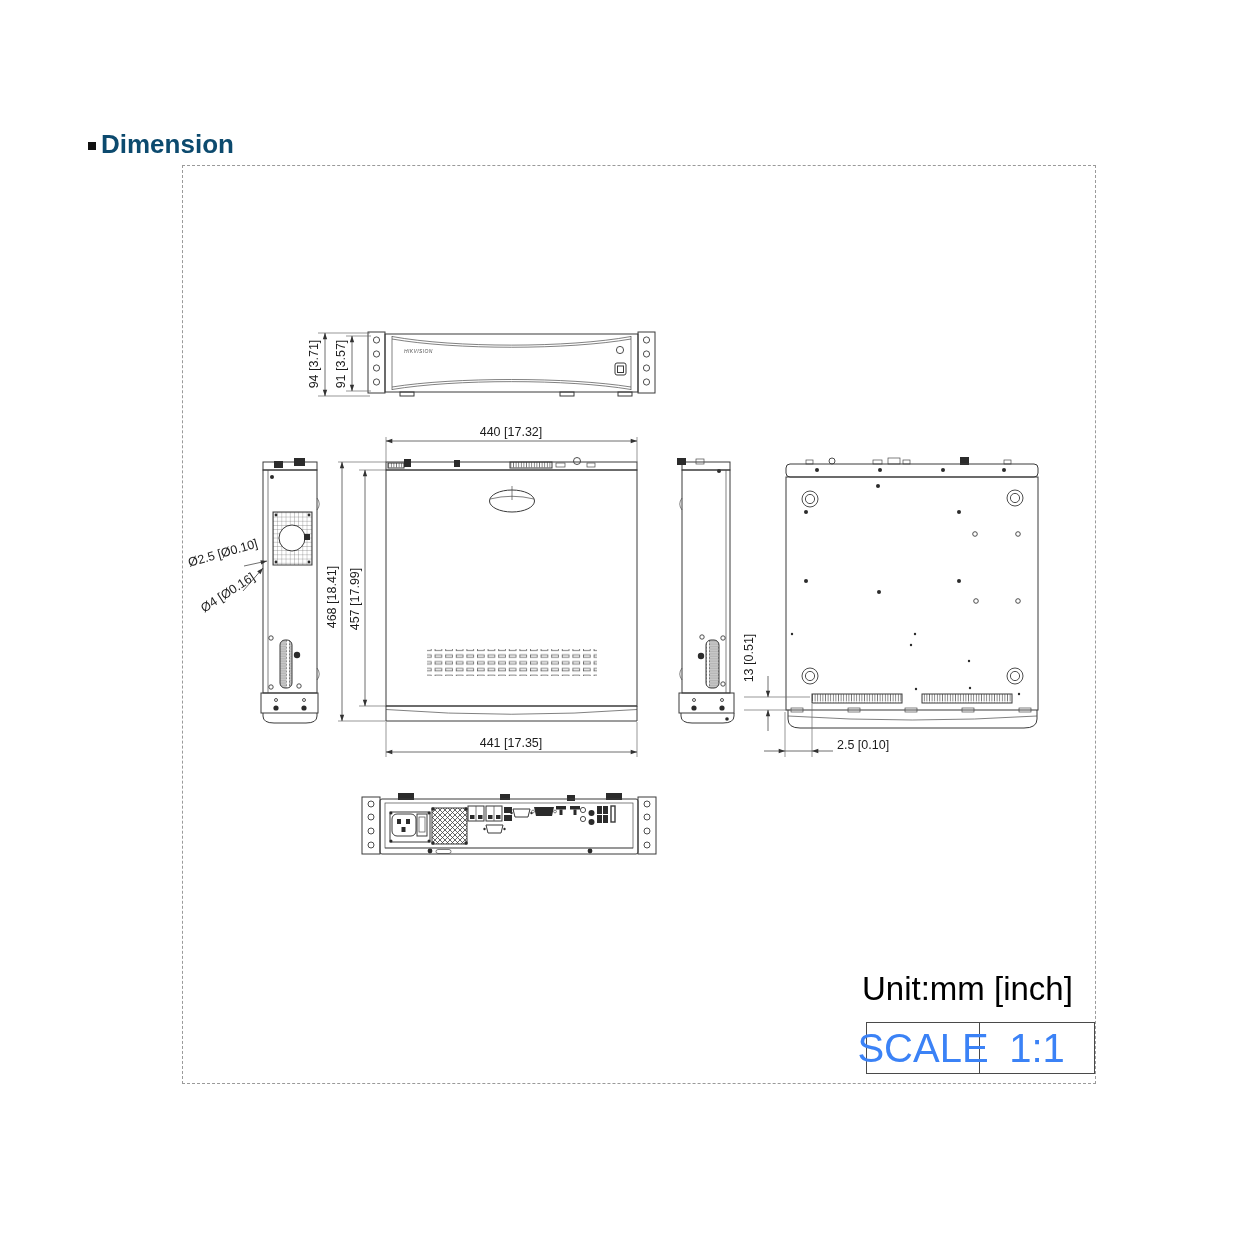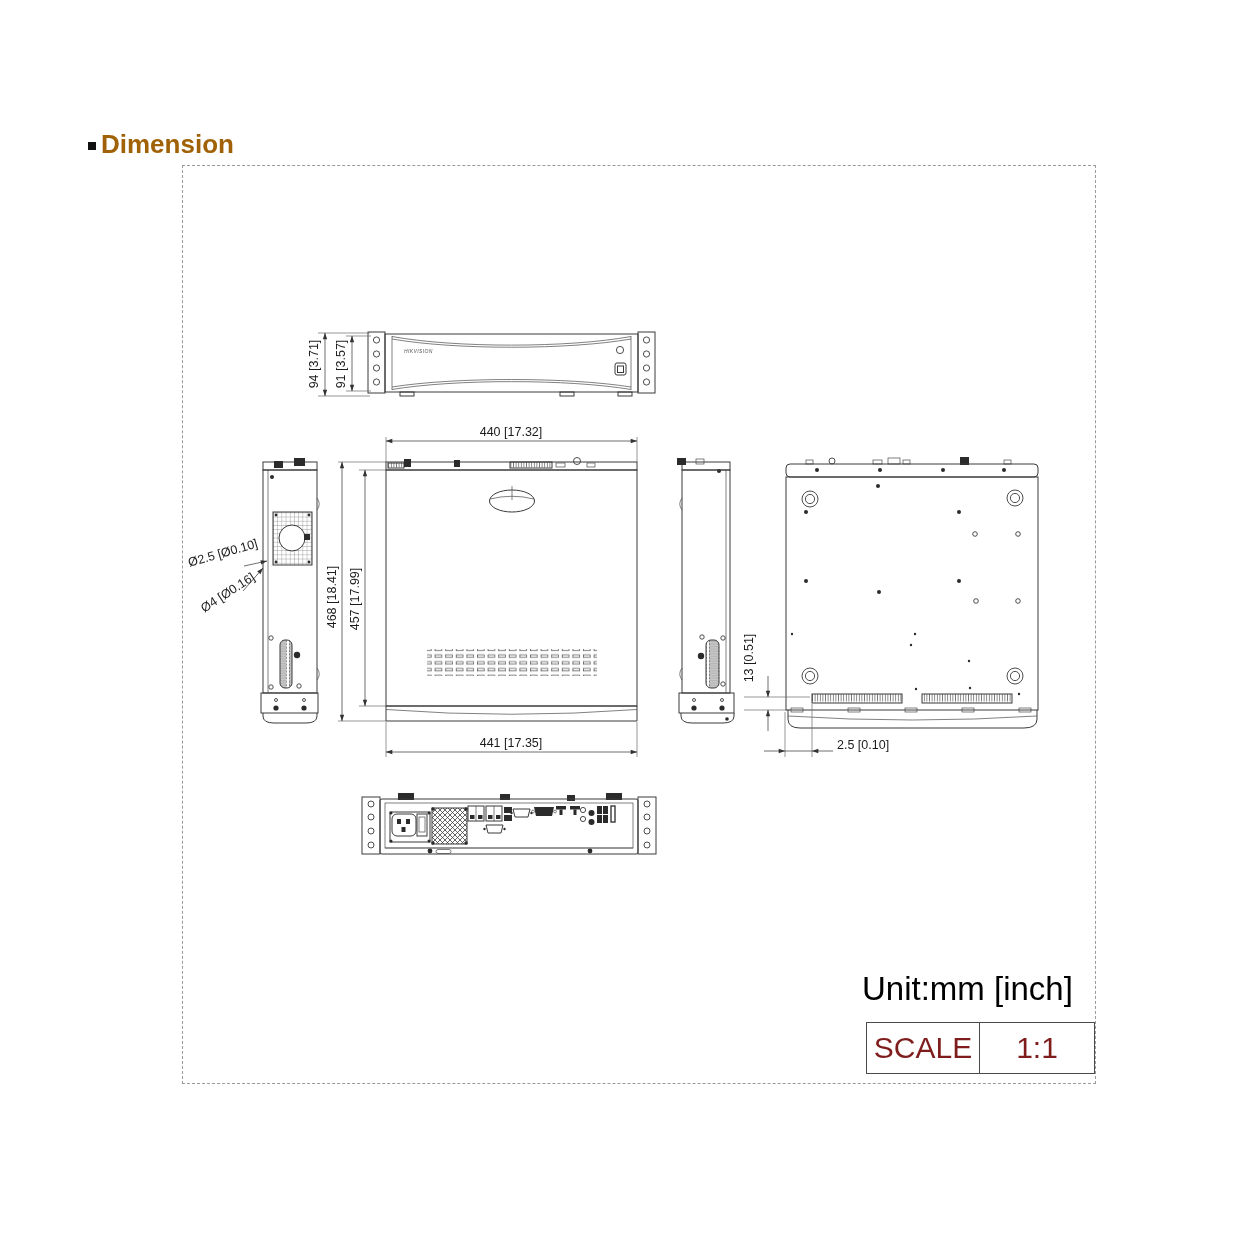--- a/index.html
+++ b/index.html
@@ -2,27 +2,27 @@
 <html><head>
 <meta charset="utf-8">
 <style>
   html,body{margin:0;padding:0;background:#ffffff;}
   .stage{position:relative;width:1250px;height:1250px;background:#fff;overflow:hidden;
          font-family:"Liberation Sans",sans-serif;}
   .frame{position:absolute;left:182px;top:165px;width:912px;height:917px;
          border:1px dashed #9a9a9a;}
   .title{position:absolute;left:88px;top:129px;display:flex;align-items:center;gap:5px;}
   .title .sq{width:8px;height:8px;background:#111;margin-top:2px;}
-  .title .txt{font-size:26px;font-weight:700;color:#a16207;letter-spacing:0px;}
+  .title .txt{font-size:26px;font-weight:700;color:#0c4a6e;letter-spacing:0px;}
   .unit{position:absolute;left:862px;top:970px;width:230px;font-size:33px;color:#000000;
         white-space:nowrap;}
   .scaletbl{position:absolute;left:866px;top:1022px;width:229px;height:52px;
             border:1.5px solid #4a4a4a;display:flex;box-sizing:border-box;}
-  .scaletbl .cell{display:flex;align-items:center;justify-content:center;font-size:30px;
-                  color:#7f1d1d;box-sizing:border-box;}
+  .scaletbl .cell{display:flex;align-items:center;justify-content:center;font-size:40px;
+                  color:#3b82f6;box-sizing:border-box;}
   .scaletbl .c1{width:113px;border-right:1.5px solid #4a4a4a;}
   .scaletbl .c2{flex:1;}
   svg .ln{fill:none;stroke:#3a3a3a;stroke-width:1;}
   svg .thin{fill:none;stroke:#4a4a4a;stroke-width:0.7;}
   svg .dim{fill:none;stroke:#4a4a4a;stroke-width:0.8;}
   svg .ext{fill:none;stroke:#6a6a6a;stroke-width:0.7;}
   svg .fill{fill:#2b2b2b;stroke:none;}
   svg .dot{fill:#2b2b2b;stroke:none;}
   svg .hole{fill:none;stroke:#3a3a3a;stroke-width:0.9;}
   svg text.dimtxt{font-family:"Liberation Sans",sans-serif;font-size:12.5px;fill:#1c1c1c;}

